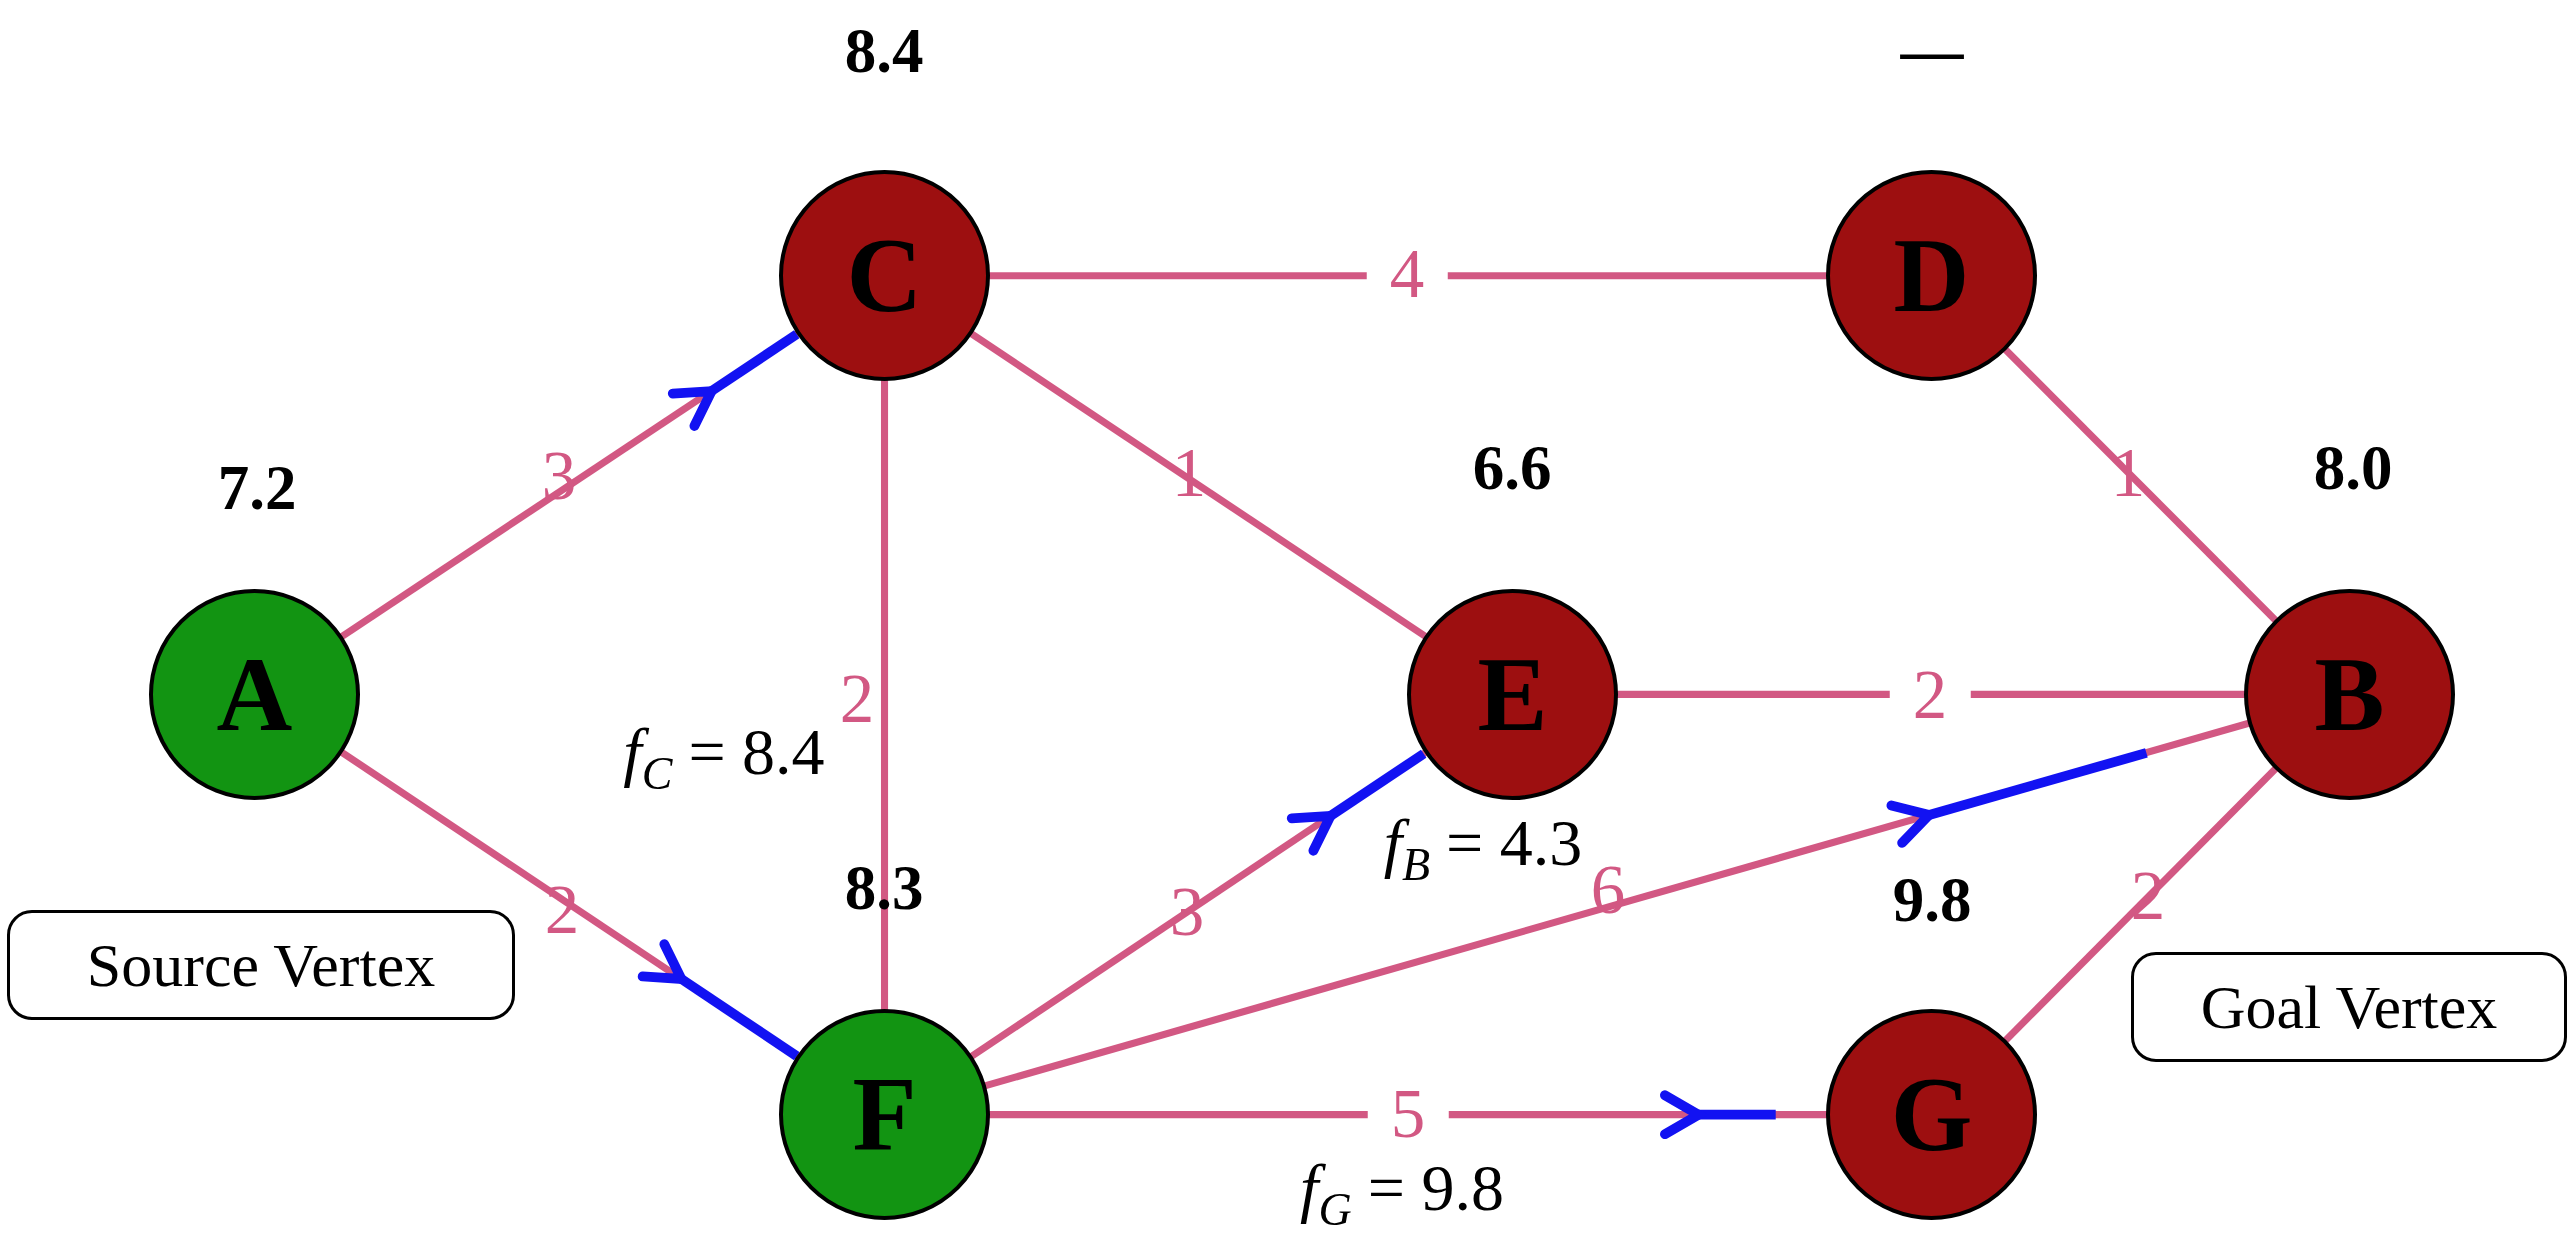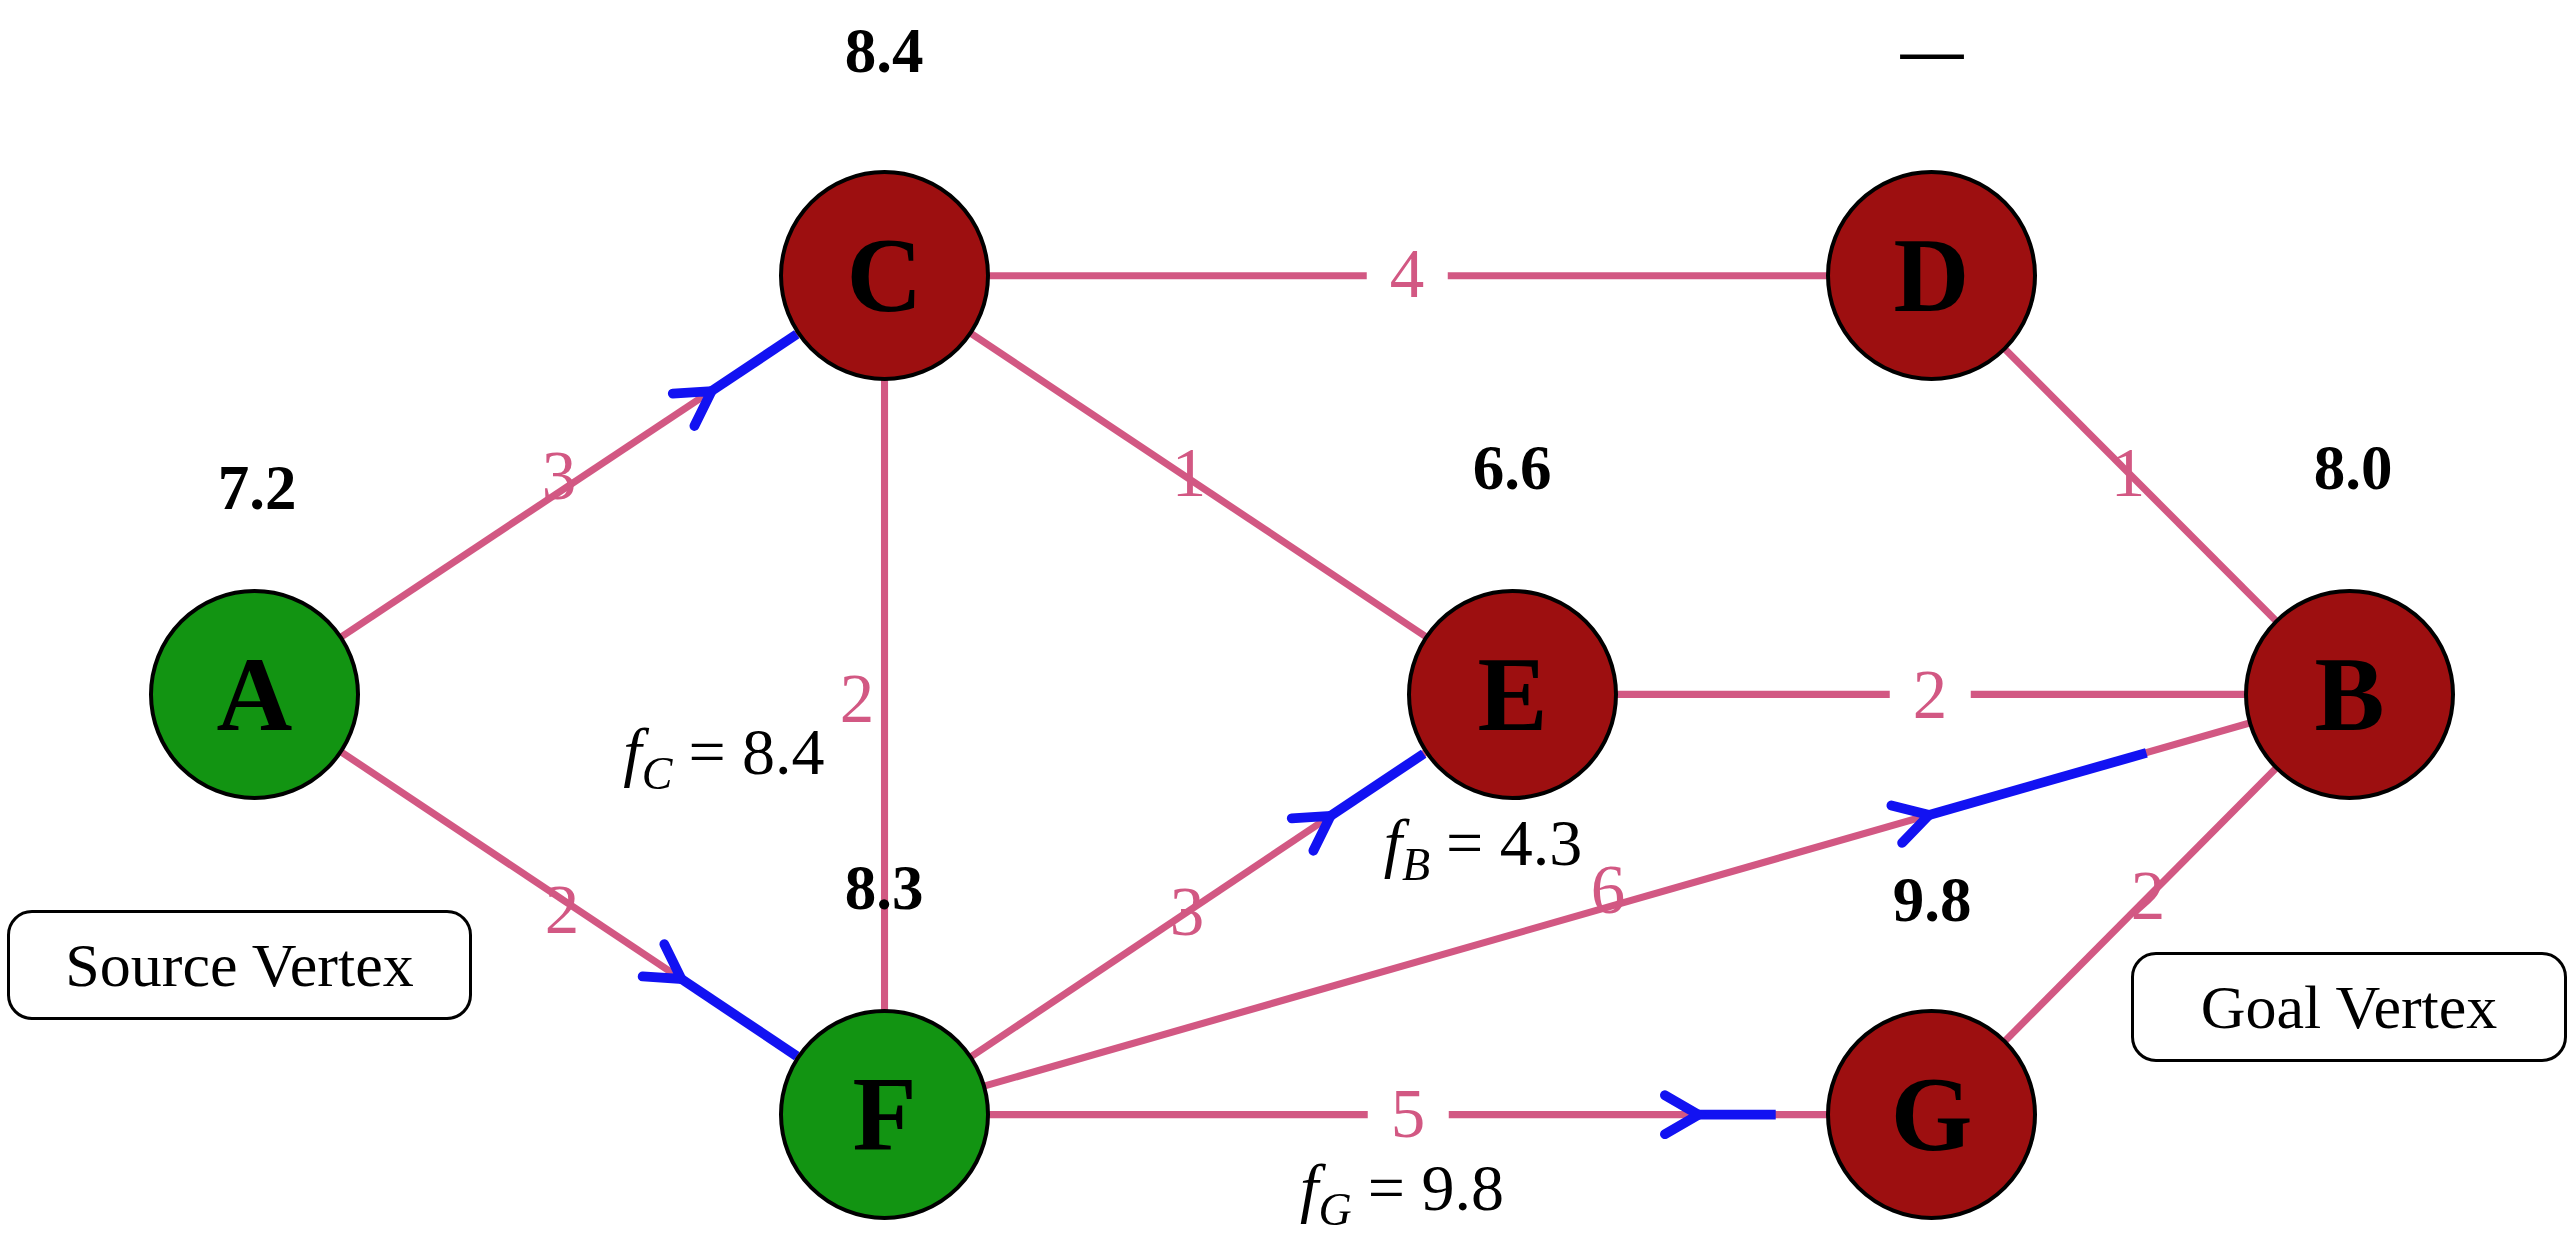--- a/index.html
+++ b/index.html
@@ -52,21 +52,21 @@
     <line class="edge" x1="2649" y1="783" x2="2178" y2="1257"></line>
     <line class="edge" x1="997" y1="1257" x2="2178" y2="1257"></line>
 
     <line class="parent-arrow" x1="898" y1="377" x2="802" y2="441" marker-end="url(#barb)"></line>
     <line class="parent-arrow" x1="898" y1="1191" x2="768" y2="1104" marker-end="url(#barb)"></line>
     <line class="parent-arrow" x1="1605" y1="850" x2="1500" y2="920" marker-end="url(#barb)"></line>
     <line class="parent-arrow" x1="2420" y1="849" x2="2175" y2="919" marker-end="url(#barb)"></line>
     <line class="parent-arrow" x1="2002" y1="1257" x2="1915" y2="1257" marker-end="url(#barb)"></line>
   </svg>
 
-  <div class="tagbox" style="left:7px;top:910px;width:465px;height:110px">Source Vertex</div>
+  <div class="tagbox" style="left:7px;top:910px;width:508px;height:110px">Source Vertex</div>
   <div class="tagbox" style="left:2131px;top:952px;width:436px;height:110px">Goal Vertex</div>
 
   <div class="node green" style="left:149px;top:589px">
     <span class="node-letter">A</span>
   </div>
   <div class="node red" style="left:779px;top:170px">
     <span class="node-letter">C</span>
   </div>
   <div class="node red" style="left:1826px;top:170px">
     <span class="node-letter">D</span>

